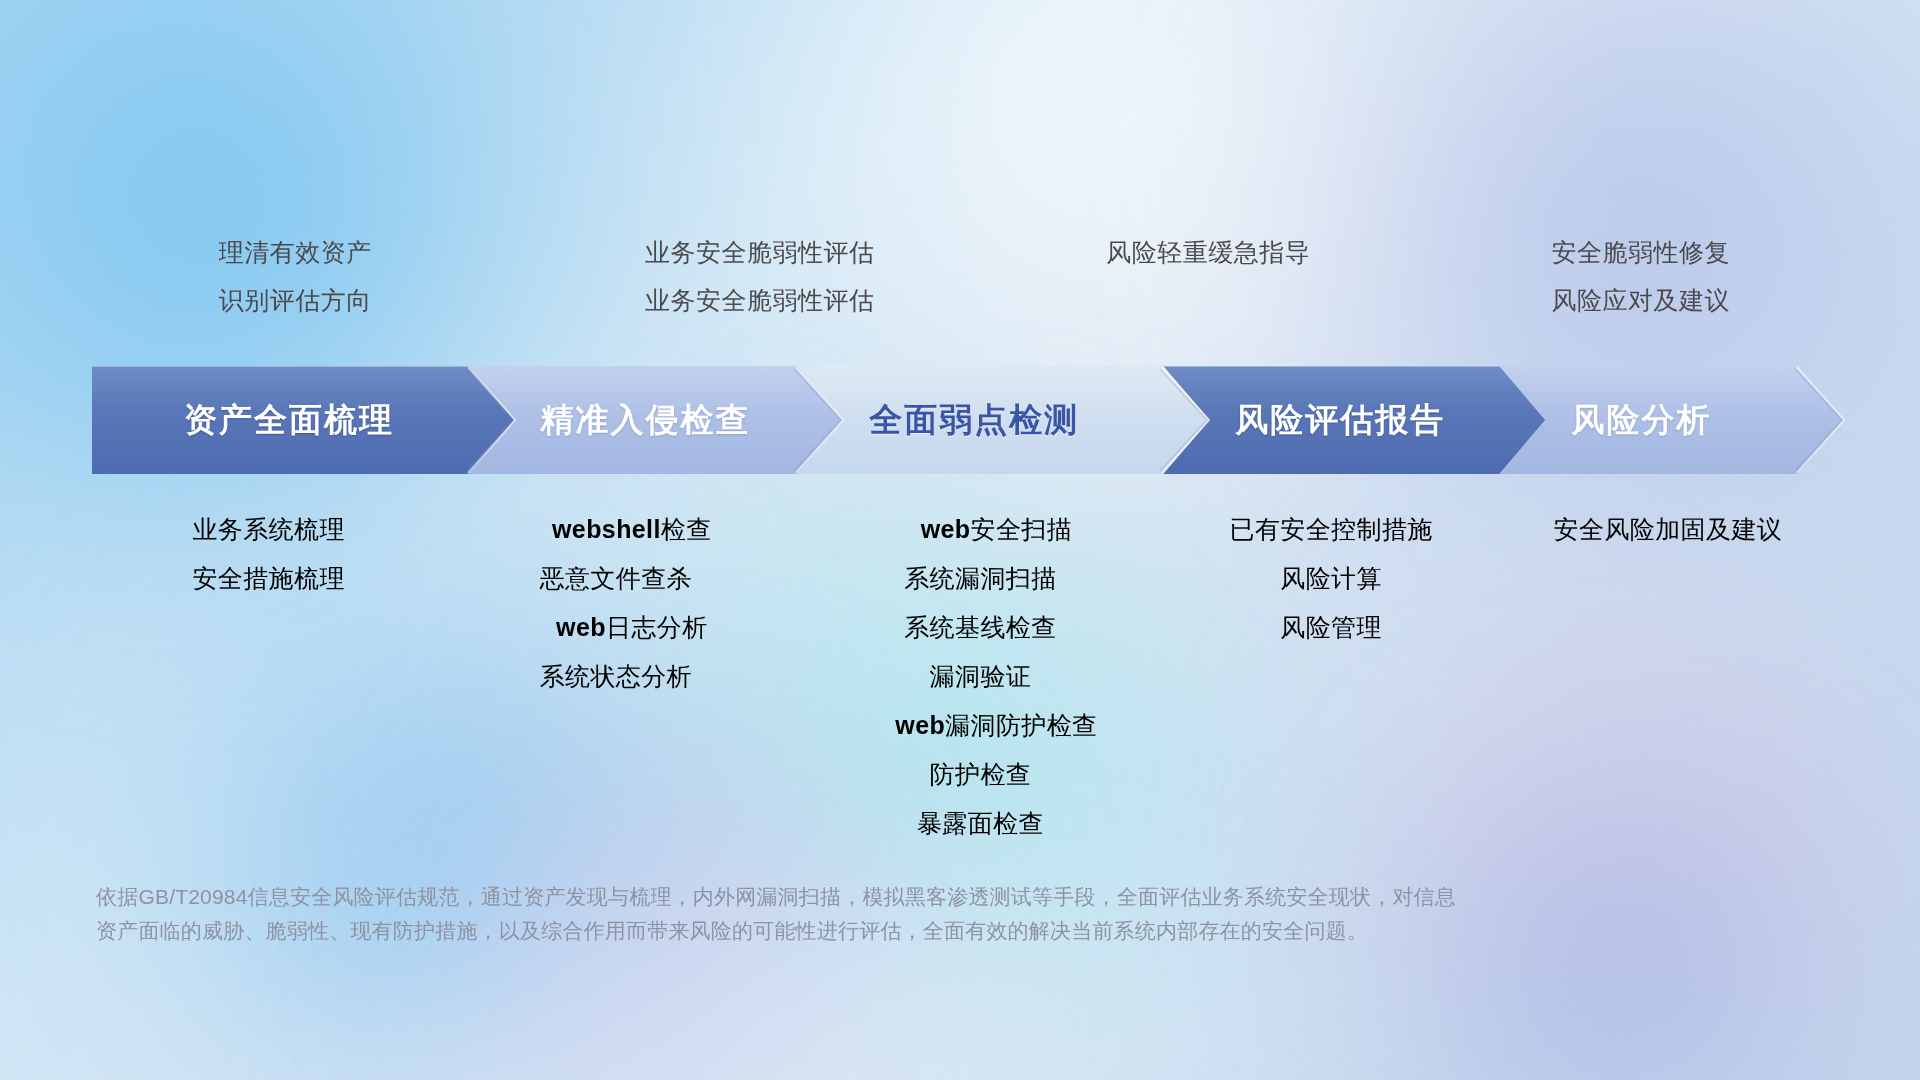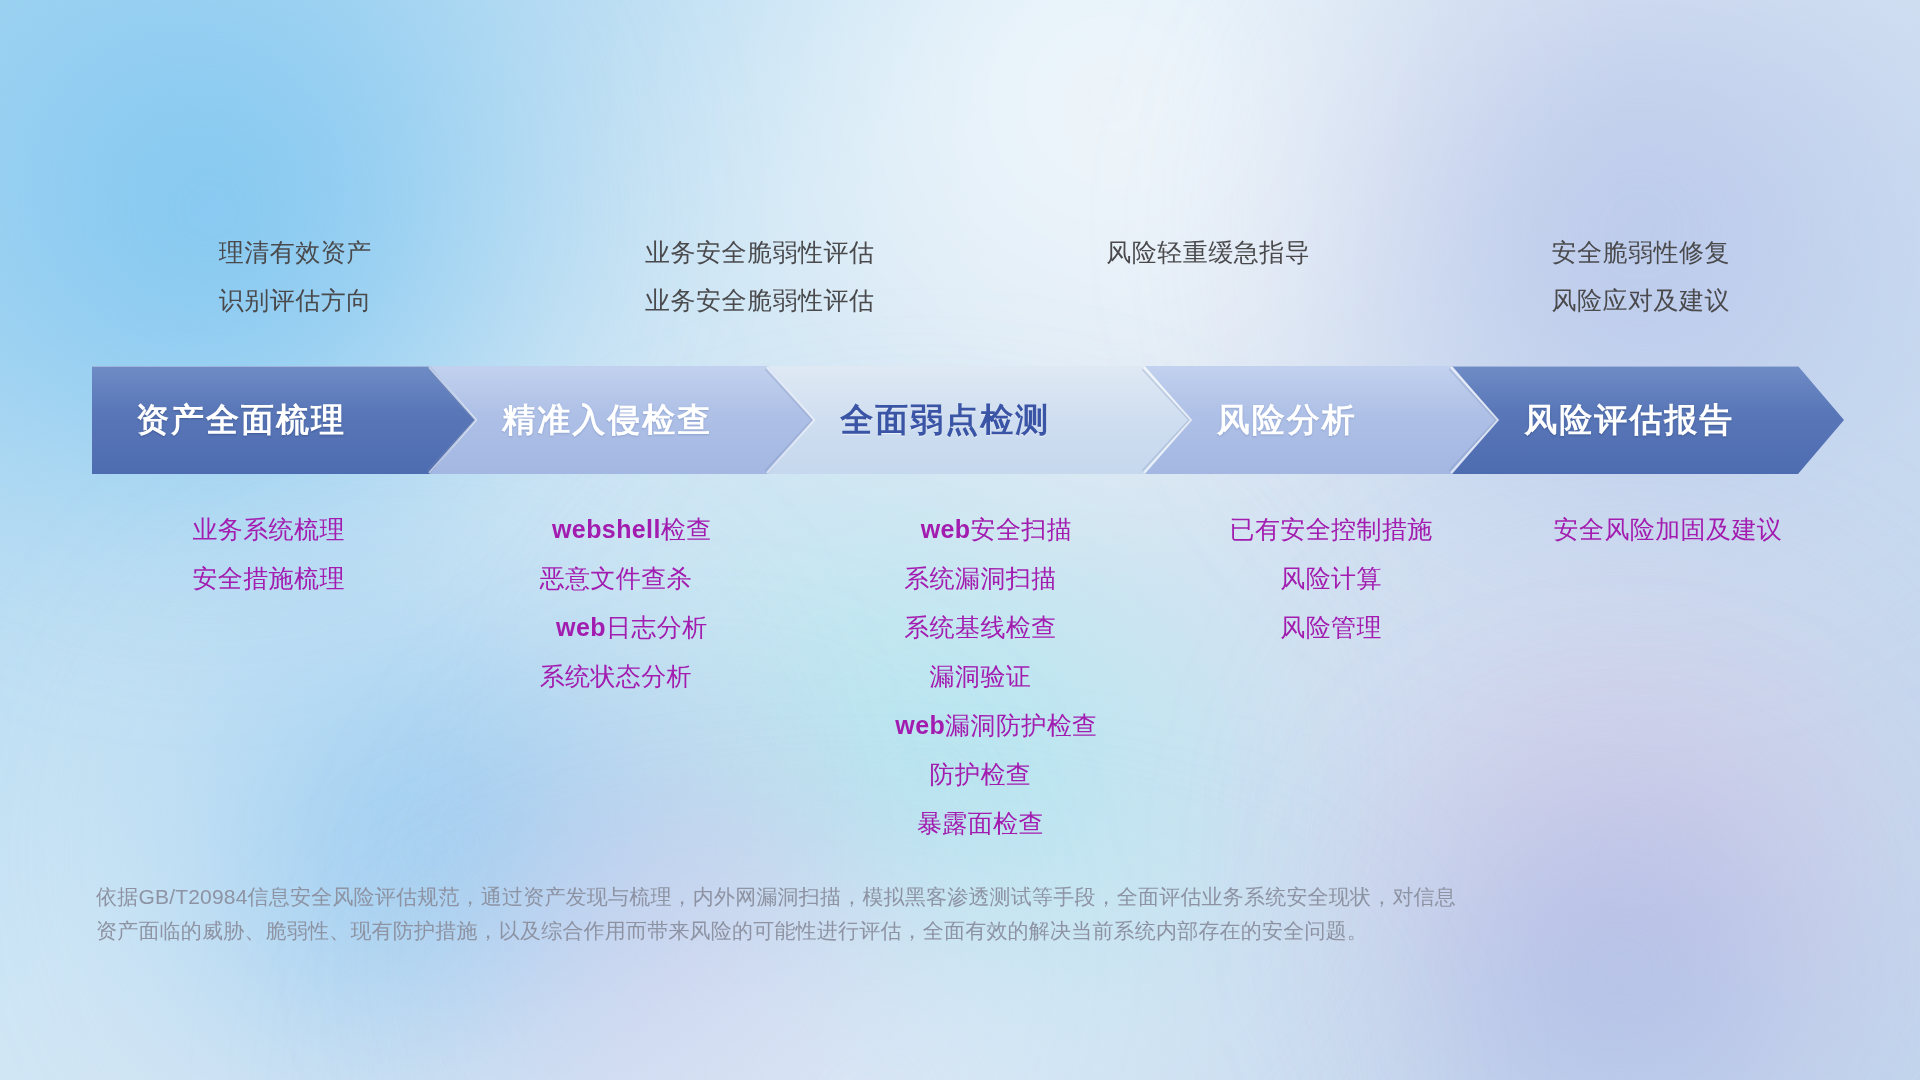--- a/index.html
+++ b/index.html
@@ -127,21 +127,21 @@
   
   #bottom-labels {
     position: absolute;
     left: 95px; top: 505px;
     width: 1750px;
     display: flex;
     align-items: flex-start;
   }
   .bot-col {
     text-align: center;
-    color: #a21caf;
+    color: #000000;
     font-size: 25px;
     line-height: 49px;
     letter-spacing: 0.4px;
   }
   .bot-col .bl { white-space: nowrap; }
   .bot-col .bl b { font-weight: bold; margin-left: 32px; }
 
   
   #footer-note {
     position: absolute;
@@ -182,21 +182,21 @@
       <div class="top-col" style="flex: 0.92 1 0%;">
         <div class="tl">风险轻重缓急指导</div>
       </div>
       <div class="top-col" style="flex: 1.02 1 0%;">
         <div class="tl">安全脆弱性修复</div>
         <div class="tl">风险应对及建议</div>
       </div>
     </div>
 
   <div id="arrow-band">
-      <div class="arrow sk-deep first" style="flex: 1 1 0%;">
+      <div class="arrow sk-deep first" style="flex: 1 1 0%; padding-left: 48px;">
         <div class="abody"></div>
         <div class="alabel">资产全面梳理</div>
         <div class="chev">
           <svg width="52" height="108" viewBox="0 0 52 108">
             <path d="M2 1 L49 54 L2 107" fill="none" stroke="rgba(255,255,255,0.60)" stroke-width="2"></path>
             <path d="M0 3 L47 54 L0 105" fill="none" stroke="rgba(120,140,180,0.30)" stroke-width="1.5"></path>
           </svg>
         </div>
       </div>
       <div class="arrow sk-peri notch" style="flex: 1 1 0%; margin-left: -46px;">
@@ -212,33 +212,33 @@
       <div class="arrow sk-pale notch" style="flex: 1.1 1 0%; margin-left: -46px; text-align: right;">
         <div class="abody"></div>
         <div class="alabel">全面弱点检测</div>
         <div class="chev">
           <svg width="52" height="108" viewBox="0 0 52 108">
             <path d="M2 1 L49 54 L2 107" fill="none" stroke="rgba(255,255,255,0.60)" stroke-width="2"></path>
             <path d="M0 3 L47 54 L0 105" fill="none" stroke="rgba(120,140,180,0.30)" stroke-width="1.5"></path>
           </svg>
         </div>
       </div>
+      <div class="arrow sk-deep notch" style="flex: 1.02 1 0%; margin-left: -46px;">
+        <div class="abody"></div>
+        <div class="alabel">风险评估报告</div>
+      </div>
       <div class="arrow sk-peri notch" style="flex: 0.92 1 0%; margin-left: -46px;">
         <div class="abody"></div>
         <div class="alabel">风险分析</div>
         <div class="chev">
           <svg width="52" height="108" viewBox="0 0 52 108">
             <path d="M2 1 L49 54 L2 107" fill="none" stroke="rgba(255,255,255,0.60)" stroke-width="2"></path>
             <path d="M0 3 L47 54 L0 105" fill="none" stroke="rgba(120,140,180,0.30)" stroke-width="1.5"></path>
           </svg>
         </div>
-      </div>
-      <div class="arrow sk-deep notch" style="flex: 1.02 1 0%; margin-left: -46px;">
-        <div class="abody"></div>
-        <div class="alabel">风险评估报告</div>
       </div>
     </div>
 
   <div id="bottom-labels">
       <div class="bot-col" style="flex: 1 1 0%;">
         <div class="bl">业务系统梳理</div>
         <div class="bl">安全措施梳理</div>
       </div>
       <div class="bot-col" style="flex: 1 1 0%;">
         <div class="bl"><b>webshell</b><span>检查</span></div>

